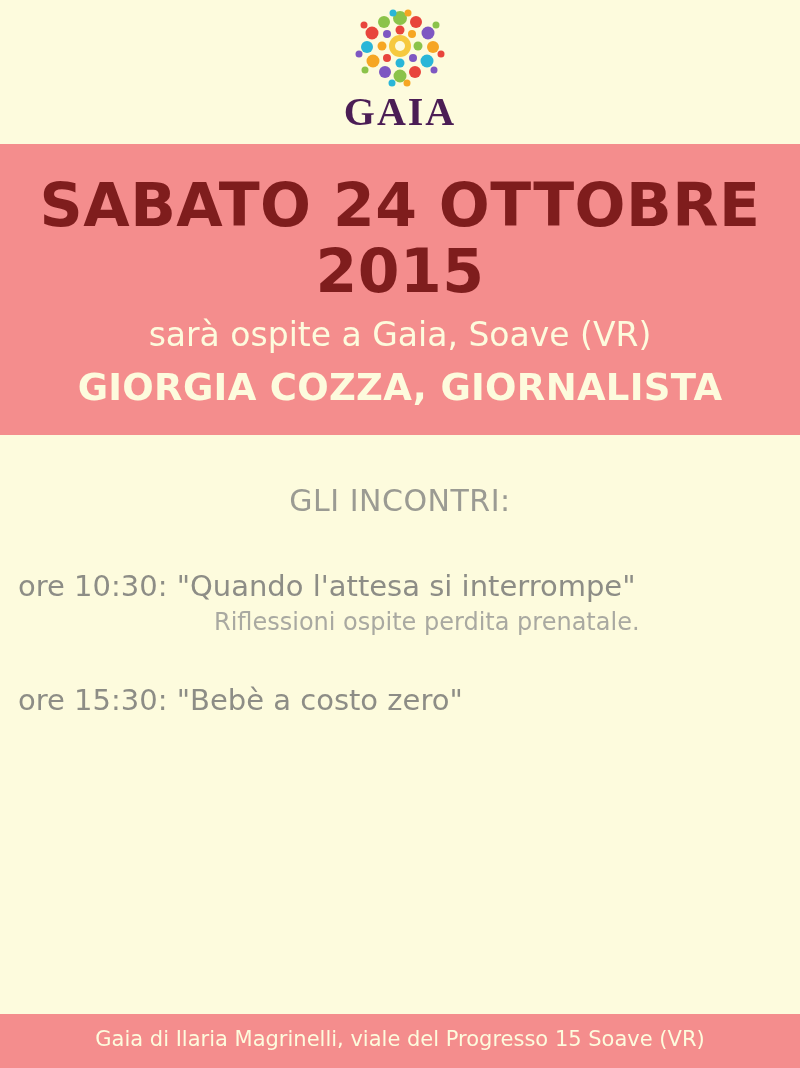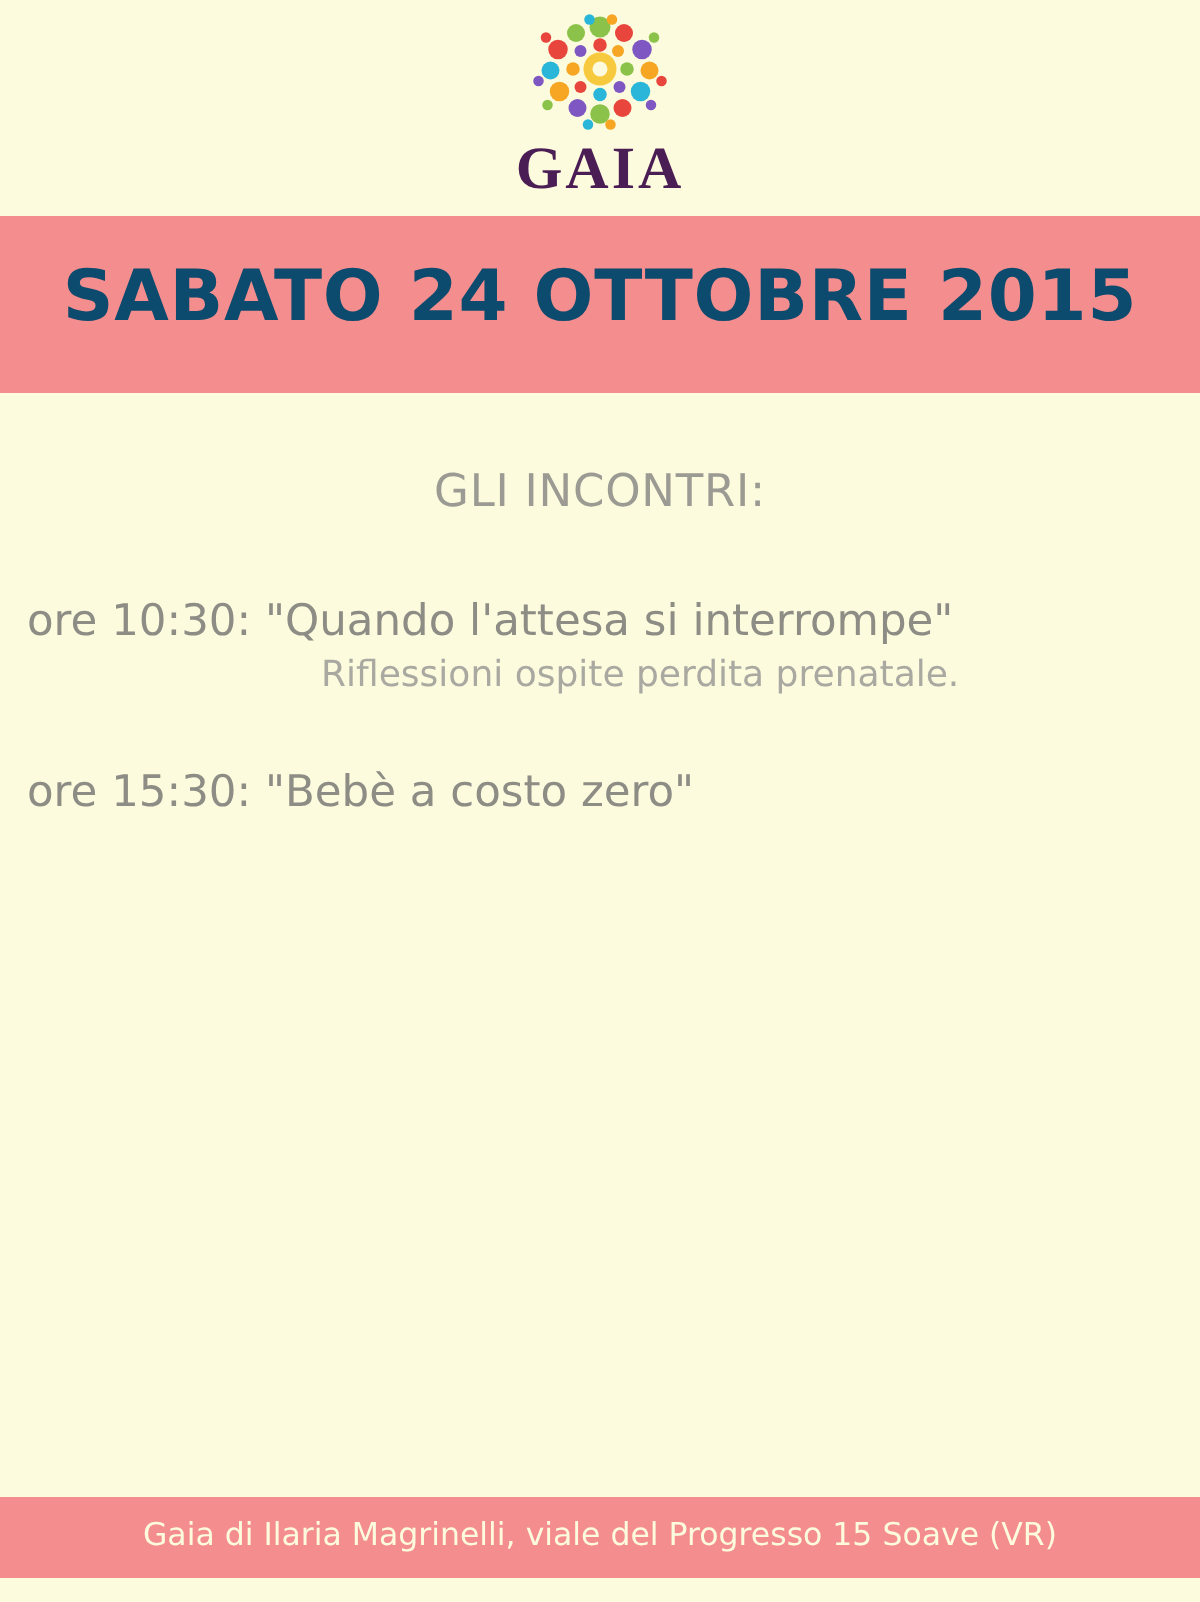--- a/index.html
+++ b/index.html
@@ -45,22 +45,22 @@
 
   
   .banner {
     width: 100%;
     background: #f48d8d;
     padding: 22px 10px 26px 10px;
     box-sizing: border-box;
     text-align: center;
   }
   .banner-date {
-    color: #0c4a6e;
-    font-size: 47px;
+    color: #7f1d1d;
+    font-size: 60px;
     font-weight: 700;
     letter-spacing: 0.5px;
     line-height: 1.1;
     margin: 6px 0 12px 0;
   }
   .banner-sub {
     color: #fdfbdd;
     font-size: 33px;
     font-weight: 400;
     line-height: 1.15;
@@ -101,21 +101,21 @@
     font-size: 24px;
     line-height: 1.28;
     margin-top: 4px;
     margin-left: 196px;
   }
 
   
   .footer {
     position: absolute;
     left: 0;
-    bottom: 16px;
+    bottom: 0;
     width: 100%;
     background: #f48d8d;
     color: #fdfbdd;
     text-align: center;
     padding: 12px 8px 14px 8px;
     box-sizing: border-box;
     font-size: 21px;
     line-height: 1.32;
   }
   .footer div { white-space: nowrap; }
@@ -163,20 +163,22 @@
         <circle cx="11" cy="48" r="3.5" fill="#7e57c2"></circle>
         <circle cx="16" cy="19" r="3.5" fill="#e8453c"></circle>
       </g>
     </svg>
   </div>
   <div class="logo-word">GAIA</div>
 </div>
 
 <div class="banner">
   <div class="banner-date">SABATO 24 OTTOBRE 2015</div>
+  <div class="banner-sub">sarà ospite a Gaia, Soave (VR)</div>
+  <div class="banner-guest">GIORGIA COZZA, GIORNALISTA</div>
 </div>
 
 <div class="content">
   <div class="section-title">GLI INCONTRI:</div>
 
   <div class="event">
     <div class="event-head">
       <span>ore 10:30:</span>
       <span>"Quando l'attesa si interrompe"</span>
     </div>

